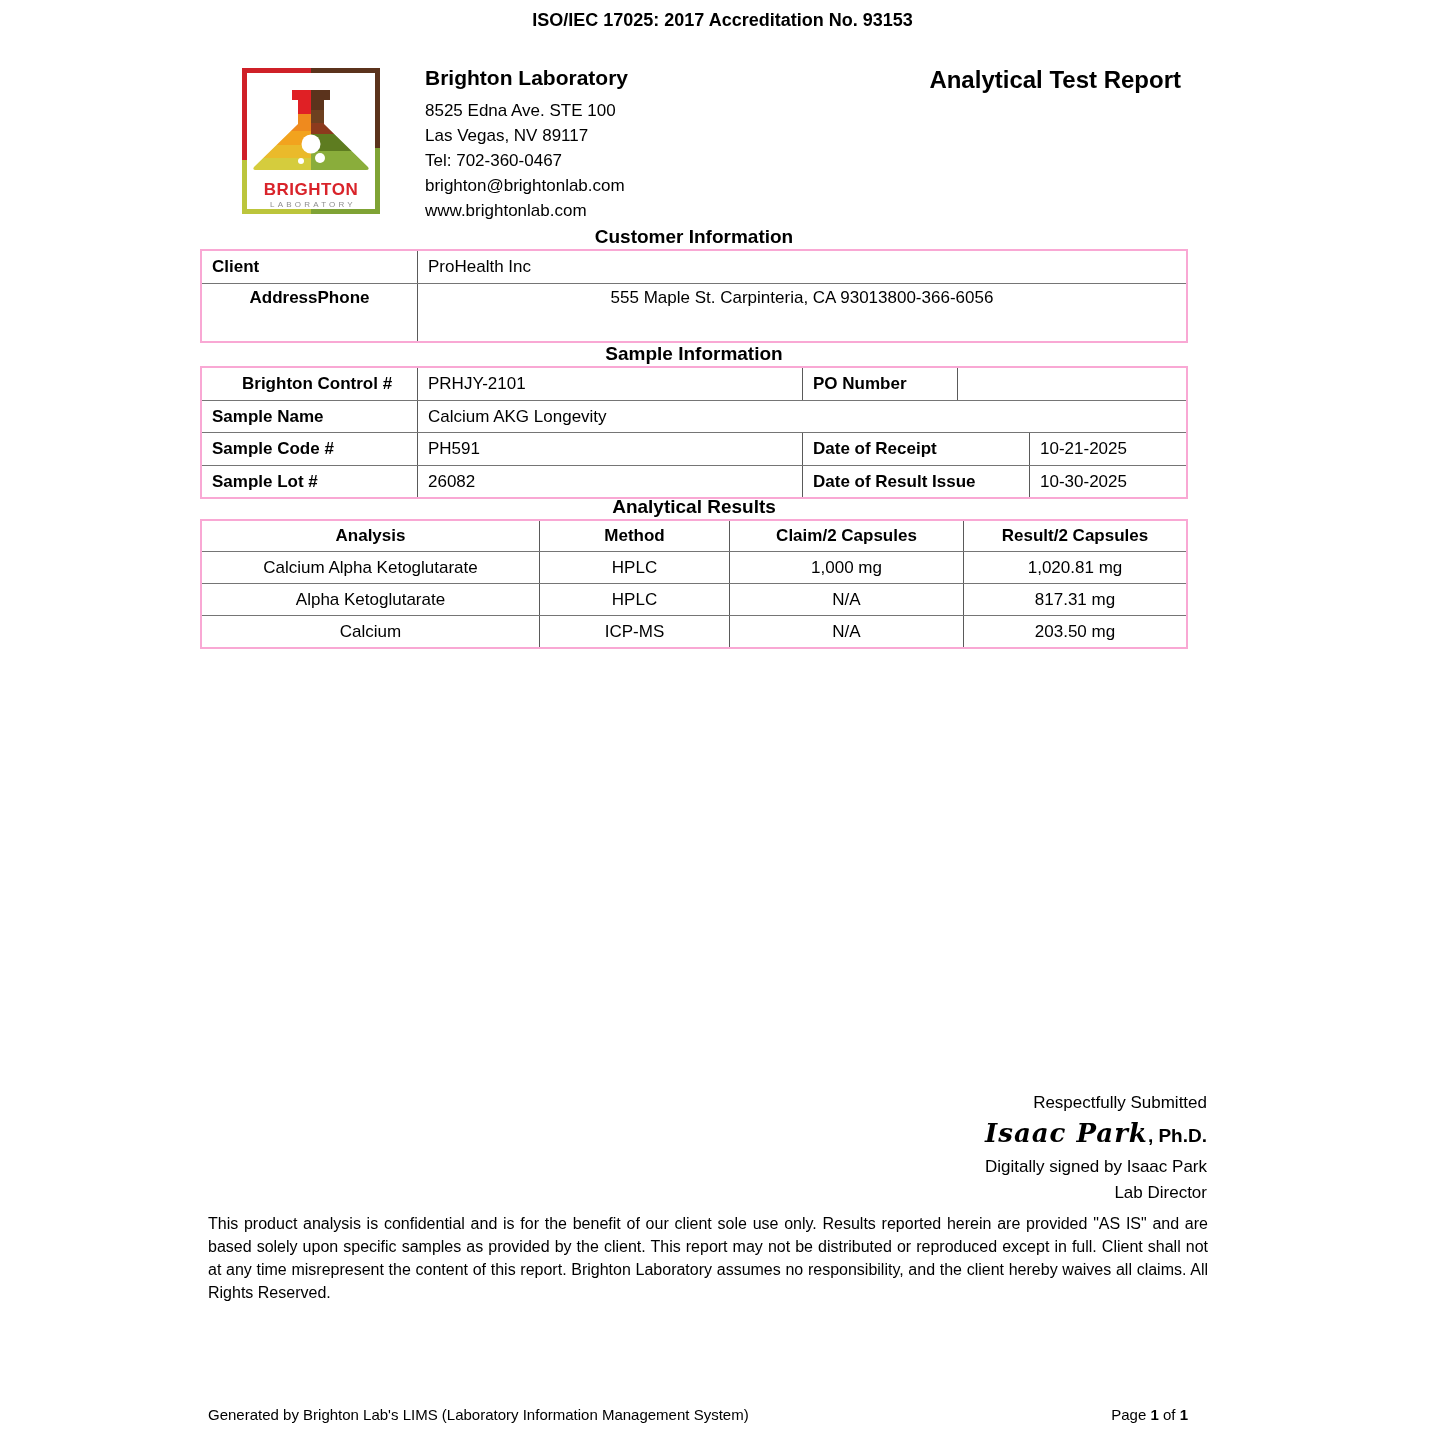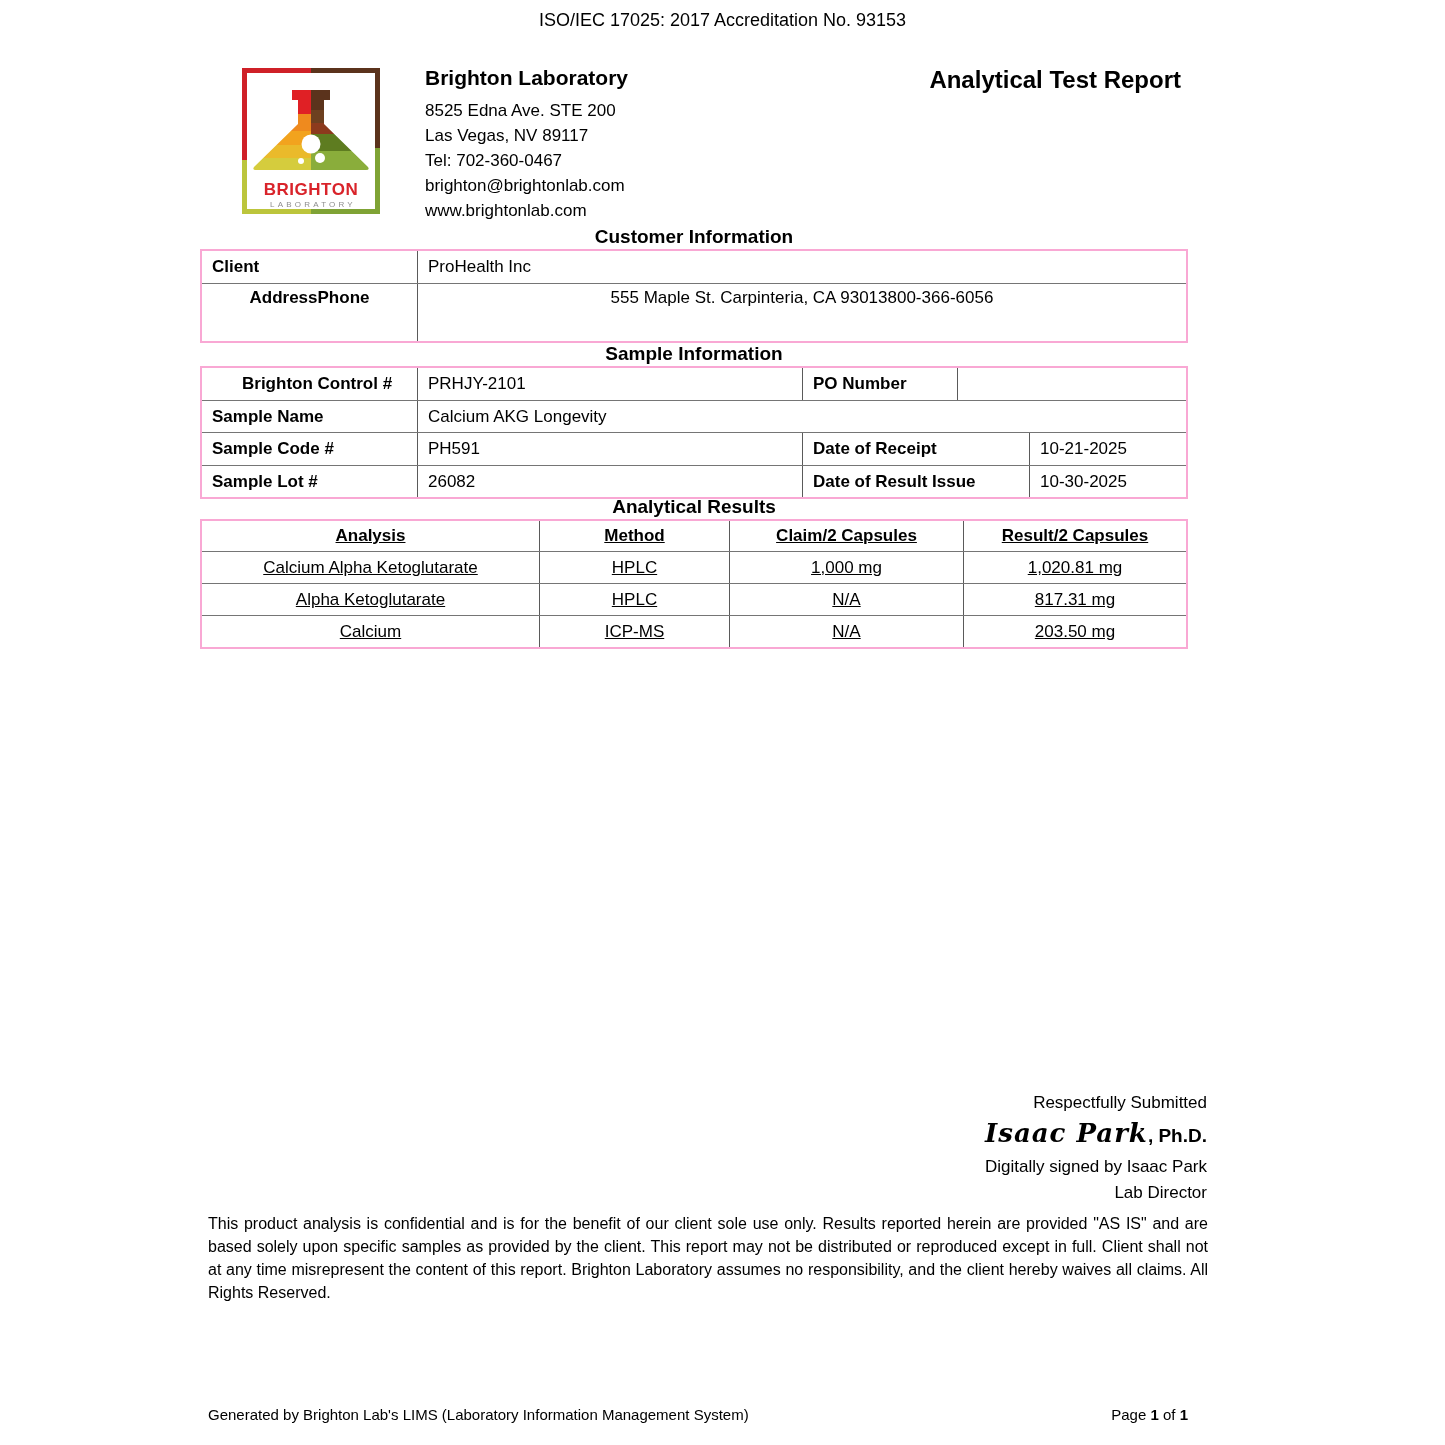--- a/index.html
+++ b/index.html
@@ -2,21 +2,21 @@
 <html><head>
 <meta charset="utf-8">
 <style>
   html,body { margin:0; padding:0; background:#fff; }
   .page {
     position:relative; width:1445px; height:1445px; background:#ffffff;
     font-family:"Liberation Sans", sans-serif; color:#000; overflow:hidden;
   }
   .iso {
     position:absolute; top:10px; left:0; width:100%; text-align:center;
-    font-size:18px; font-weight:normal;
+    font-size:18px; font-weight:bold;
   }
   .logo { position:absolute; left:240px; top:66px; width:142px; height:150px; }
   .labinfo { position:absolute; left:425px; top:66px; }
   .labname { font-size:21px; font-weight:bold; margin-bottom:8px; }
   .labline { font-size:17px; line-height:25px; }
   .title {
     position:absolute; top:66px; right:264px;
     font-size:24px; font-weight:bold;
   }
   .sect {
@@ -91,21 +91,21 @@
       <circle cx="80" cy="92" r="5" fill="#ffffff"></circle>
       <circle cx="61" cy="95" r="3" fill="#ffffff"></circle>
 
       <text x="71" y="129" text-anchor="middle" font-family="Liberation Sans, sans-serif" font-size="17" font-weight="bold" fill="#d9232a" letter-spacing="0.5">BRIGHTON</text>
       <text x="73" y="141" text-anchor="middle" font-family="Liberation Sans, sans-serif" font-size="8" fill="#8d8d8d" letter-spacing="3.2">LABORATORY</text>
     </svg>
   </div>
 
   <div class="labinfo">
     <div class="labname">Brighton Laboratory</div>
-    <div class="labline">8525 Edna Ave. STE 200</div>
+    <div class="labline">8525 Edna Ave. STE 100</div>
     <div class="labline">Las Vegas, NV 89117</div>
     <div class="labline">Tel: 702-360-0467</div>
     <div class="labline">brighton@brightonlab.com</div>
     <div class="labline">www.brightonlab.com</div>
   </div>
 
   <div class="title">Analytical Test Report</div>
 
   <div class="sect" style="top:226px;">Customer Information</div>
 
@@ -148,21 +148,21 @@
     <div class="trow" style="height:31px;">
       <div class="cell lbl" style="width:216px;">Sample Lot #</div>
       <div class="cell" style="width:385px;">26082</div>
       <div class="cell lbl" style="width:227px;">Date of Result Issue</div>
       <div class="cell" style="width:156px;">10-30-2025</div>
     </div>
   </div>
 
   <div class="sect" style="top:496px;">Analytical Results</div>
 
-  <div class="tbl" style="top:519px;text-decoration:underline;">
+  <div class="tbl" style="top:519px;">
     <div class="trow" style="height:30px;">
       <div class="cell lbl c" style="width:338px;">Analysis</div>
       <div class="cell lbl c" style="width:190px;">Method</div>
       <div class="cell lbl c" style="width:234px;">Claim/2 Capsules</div>
       <div class="cell lbl c" style="width:222px;">Result/2 Capsules</div>
     </div>
     <div class="trow" style="height:31px;">
       <div class="cell c" style="width:338px;">Calcium Alpha Ketoglutarate</div>
       <div class="cell c" style="width:190px;">HPLC</div>
       <div class="cell c" style="width:234px;">1,000 mg</div>

